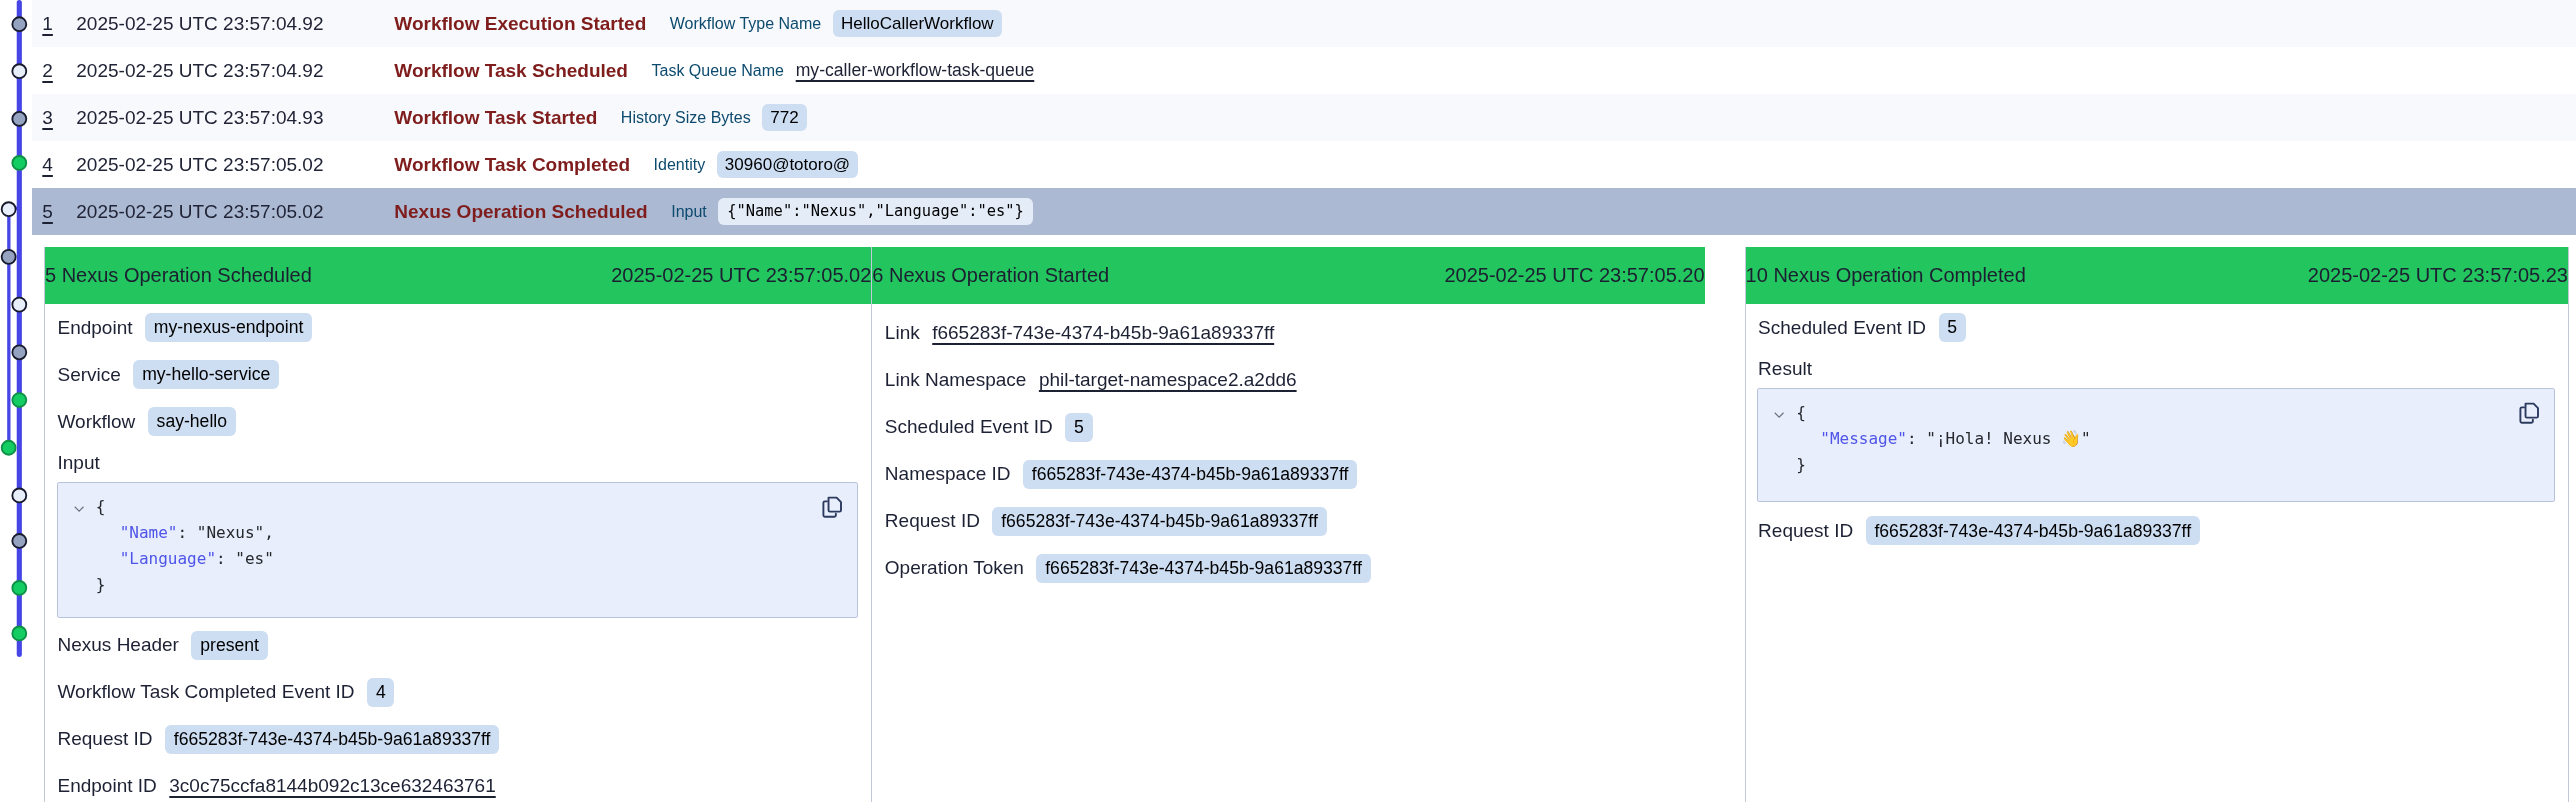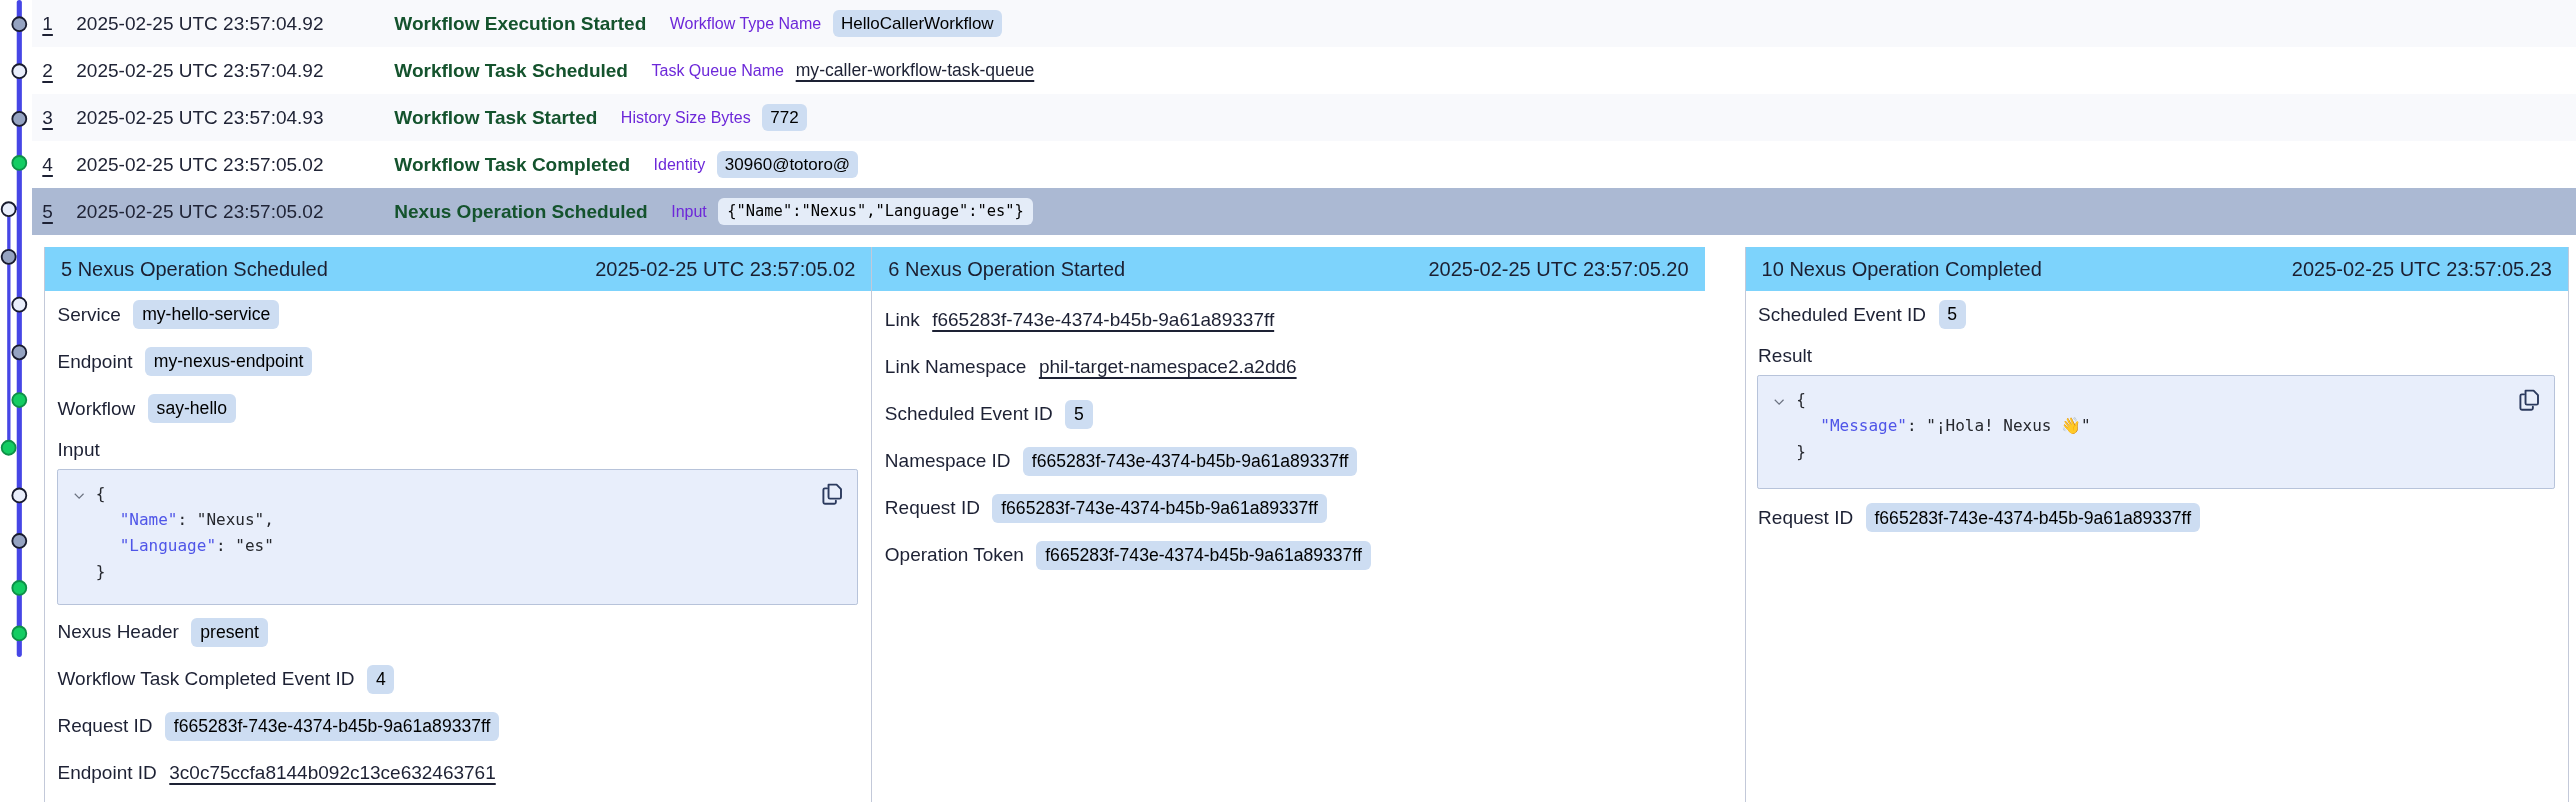--- a/index.html
+++ b/index.html
@@ -11,38 +11,38 @@
   }
   
   #timeline{position:absolute;left:0;top:0;width:32px;height:803px;background:#fff;}
   
   #event-list{position:absolute;left:32px;top:0;width:2544px;}
   .erow{display:flex;align-items:center;height:47px;padding-left:10.3px;font-size:19px;background:#ffffff;cursor:pointer;}
   .erow.stripe{background:#f8f9fc;}
   .erow.selected{background:#abb9d3;}
   .enum{width:34px;flex:0 0 34px;font-weight:500;text-decoration:underline;text-underline-offset:3.7px;text-decoration-thickness:1.5px;color:#1d2134;}
   .etime{width:318px;flex:0 0 318px;color:#202436;}
-  .ename{font-weight:700;color:#14532d;white-space:nowrap;text-align:right;}
-  .elabel{font-size:16px;color:#6d28d9;margin-left:23.5px;white-space:nowrap;}
+  .ename{font-weight:700;color:#7f1d1d;white-space:nowrap;text-align:right;}
+  .elabel{font-size:16px;color:#0c4a6e;margin-left:23.5px;white-space:nowrap;}
   .eval{margin-left:11.7px;}
   .chip{display:inline-block;background:#cdddf2;color:#000000;border-radius:5.9px;padding:4.4px 8.8px;font-size:17.6px;line-height:1.15;white-space:nowrap;}
   .echip{font-size:17px;padding:3.7px 8px;}
   .mono-chip{font-family:"DejaVu Sans Mono", monospace;font-size:15.4px;background:#e4ecf8;}
   a.txt-link{color:#1d2134;text-decoration:underline;text-underline-offset:3.7px;text-decoration-thickness:1.5px;cursor:pointer;}
   .elink{font-size:17.6px;font-weight:500;}
   
   #panels{position:absolute;left:44px;top:247px;width:2523px;height:556px;display:flex;
     border-left:1.5px solid #c3c9d9;border-right:1.5px solid #c3c9d9;background:#fff;}
   .panel{height:556px;overflow:hidden;}
   .panel+.panel{border-left:1.5px solid #c3c9d9;}
   #panel-1{width:839px;}
   #panel-2{width:845px;}
   #panel-3{width:835px;margin-left:40px;}
-  .phead{height:44px;background:#7dd3fc;display:flex;align-items:center;justify-content:space-between;
-    padding:0 16px;font-size:20px;color:#1c1f31;}
+  .phead{height:57px;background:#22c55e;display:flex;align-items:center;justify-content:space-between;
+    padding:0 0;font-size:20px;color:#1c1f31;}
   .phead .ptitle{white-space:nowrap;}
   .phead .ptime{white-space:nowrap;}
   .pbody{padding-top:0;}
   .pbody.padtop{padding-top:5.9px;}
   .prow{display:flex;align-items:center;height:47px;padding-left:12.5px;gap:12.5px;font-size:19px;}
   .prow.short{height:35px;}
   .plabel{color:#1d2134;white-space:nowrap;}
   
   .codeblock{position:relative;margin:1.5px 13.2px 4.4px 11.7px;background:#e8eefb;border:1.5px solid #b7c3da;border-radius:2.2px;
     padding:11.7px 14.7px 13.2px 16px;font-family:"DejaVu Sans Mono", monospace;font-size:16px;line-height:26px;color:#26282e;box-sizing:border-box;}
@@ -124,26 +124,26 @@
 
 <div id="panels">
 
   <div class="panel" id="panel-1">
     <div class="phead">
       <span class="ptitle">5 Nexus Operation Scheduled</span>
       <span class="ptime">2025-02-25 UTC 23:57:05.02</span>
     </div>
     <div class="pbody">
       <div class="prow">
+        <span class="plabel">Endpoint</span>
+        <span class="chip">my-nexus-endpoint</span>
+      </div>
+      <div class="prow">
         <span class="plabel">Service</span>
         <span class="chip">my-hello-service</span>
-      </div>
-      <div class="prow">
-        <span class="plabel">Endpoint</span>
-        <span class="chip">my-nexus-endpoint</span>
       </div>
       <div class="prow">
         <span class="plabel">Workflow</span>
         <span class="chip">say-hello</span>
       </div>
       <div class="prow short">
         <span class="plabel">Input</span>
       </div>
       <div class="codeblock h1">
         <button class="copy-btn" title="">

